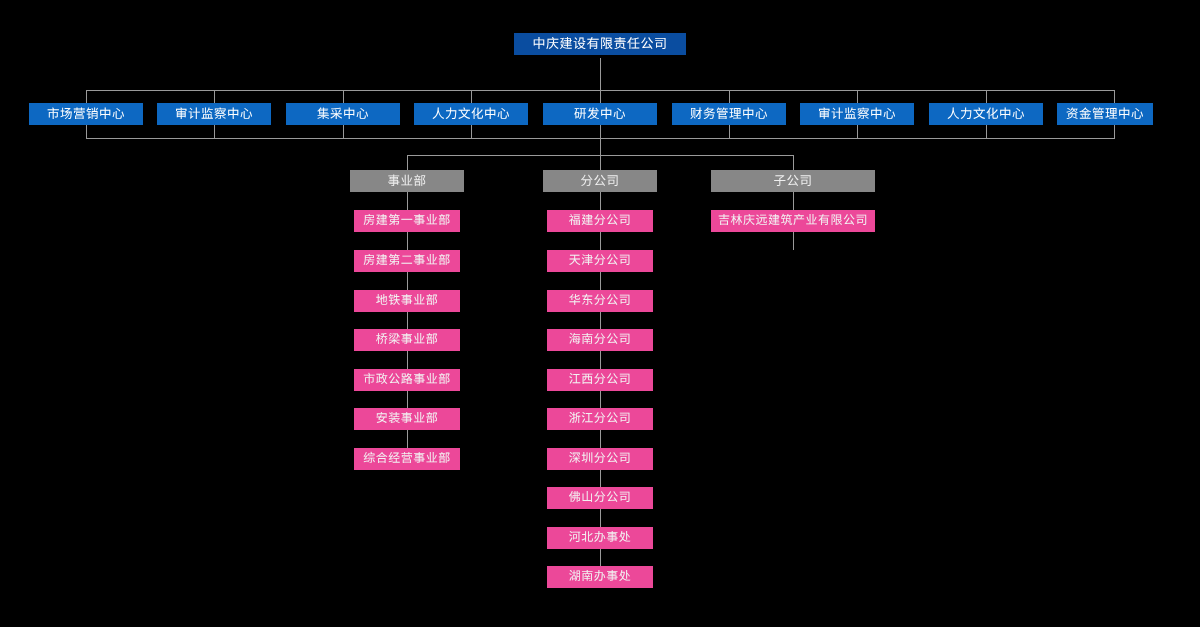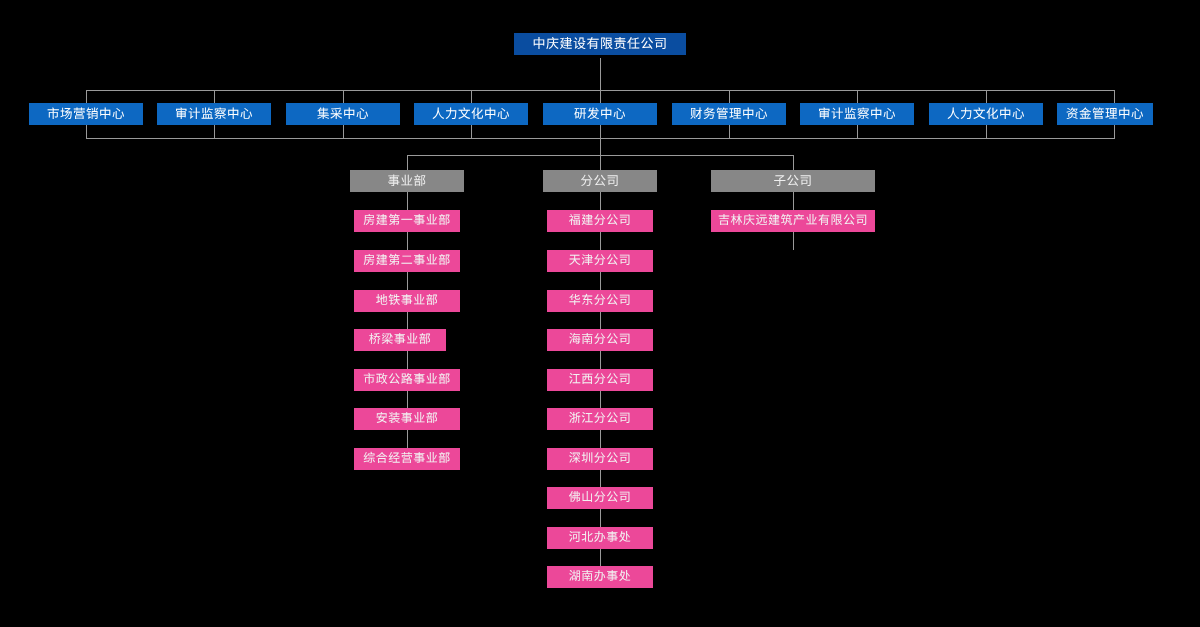--- a/index.html
+++ b/index.html
@@ -134,21 +134,21 @@
   <div class="node node-dept" style="left:929px; top:103px; width:114px;">人力文化中心</div>
   <div class="node node-dept" style="left:1057px; top:103px; width:96px;">资金管理中心</div>
 
   <div class="node node-group" style="left:350px; top:170px; width:114px;">事业部</div>
   <div class="node node-group" style="left:543px; top:170px; width:114px;">分公司</div>
   <div class="node node-group" style="left:711px; top:170px; width:164px;">子公司</div>
 
   <div class="node node-leaf" style="left:354px; top:210px; width:106px;">房建第一事业部</div>
   <div class="node node-leaf" style="left:354px; top:250px; width:106px;">房建第二事业部</div>
   <div class="node node-leaf" style="left:354px; top:290px; width:106px;">地铁事业部</div>
-  <div class="node node-leaf" style="left:354px; top:329px; width:92px;">桥梁事业部</div>
+  <div class="node node-leaf" style="left:354px; top:329px; width:106px;">桥梁事业部</div>
   <div class="node node-leaf" style="left:354px; top:369px; width:106px;">市政公路事业部</div>
   <div class="node node-leaf" style="left:354px; top:408px; width:106px;">安装事业部</div>
   <div class="node node-leaf" style="left:354px; top:448px; width:106px;">综合经营事业部</div>
 
   <div class="node node-leaf" style="left:547px; top:210px; width:106px;">福建分公司</div>
   <div class="node node-leaf" style="left:547px; top:250px; width:106px;">天津分公司</div>
   <div class="node node-leaf" style="left:547px; top:290px; width:106px;">华东分公司</div>
   <div class="node node-leaf" style="left:547px; top:329px; width:106px;">海南分公司</div>
   <div class="node node-leaf" style="left:547px; top:369px; width:106px;">江西分公司</div>
   <div class="node node-leaf" style="left:547px; top:408px; width:106px;">浙江分公司</div>

